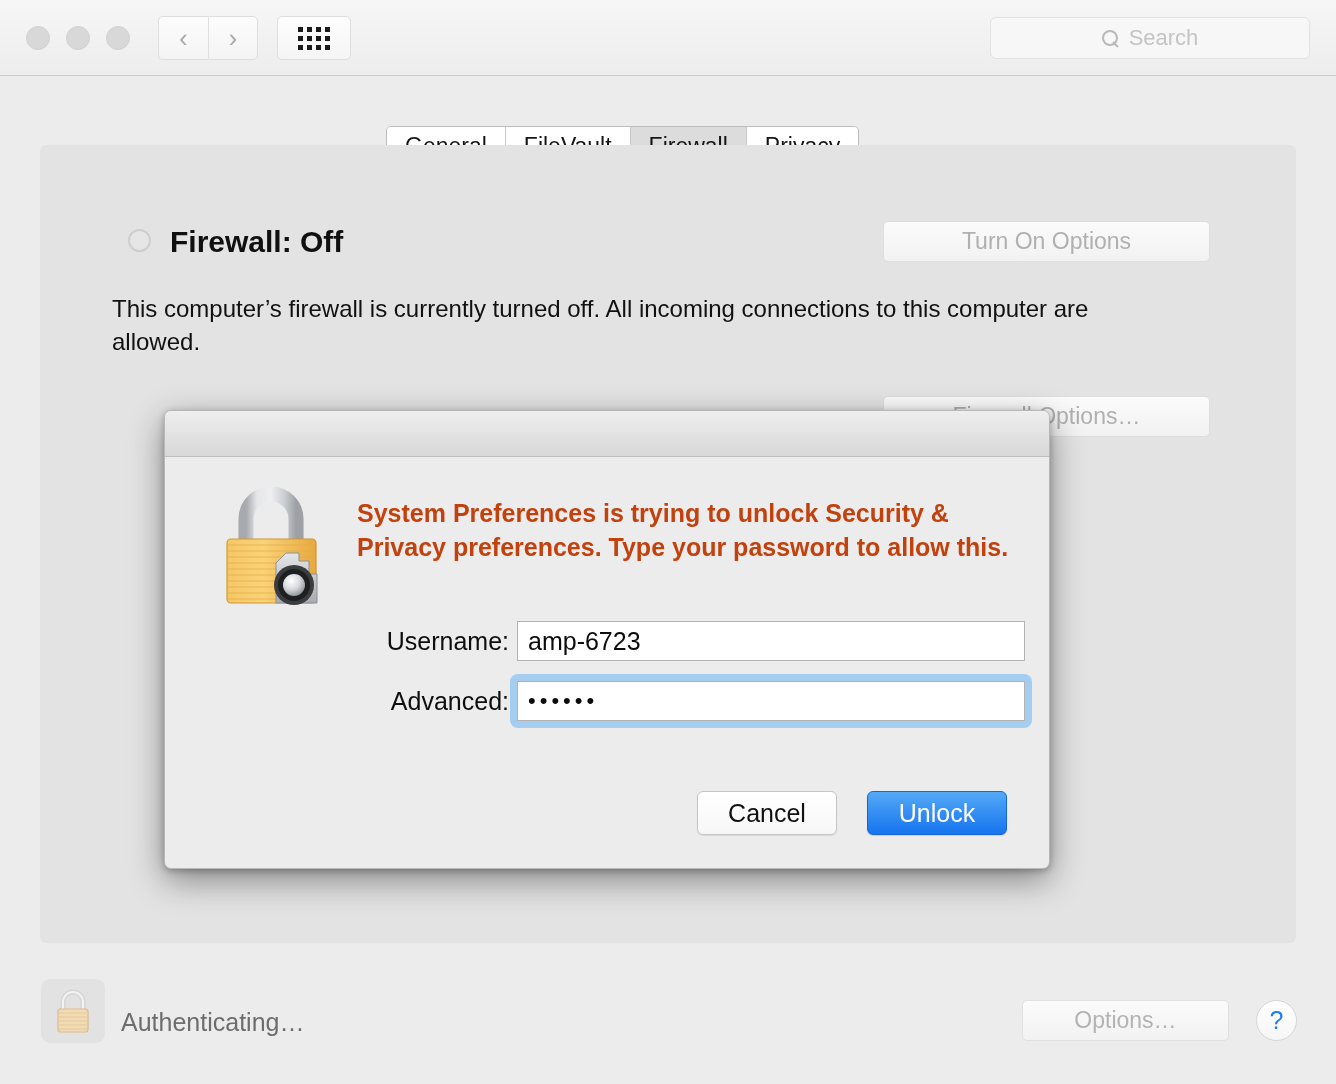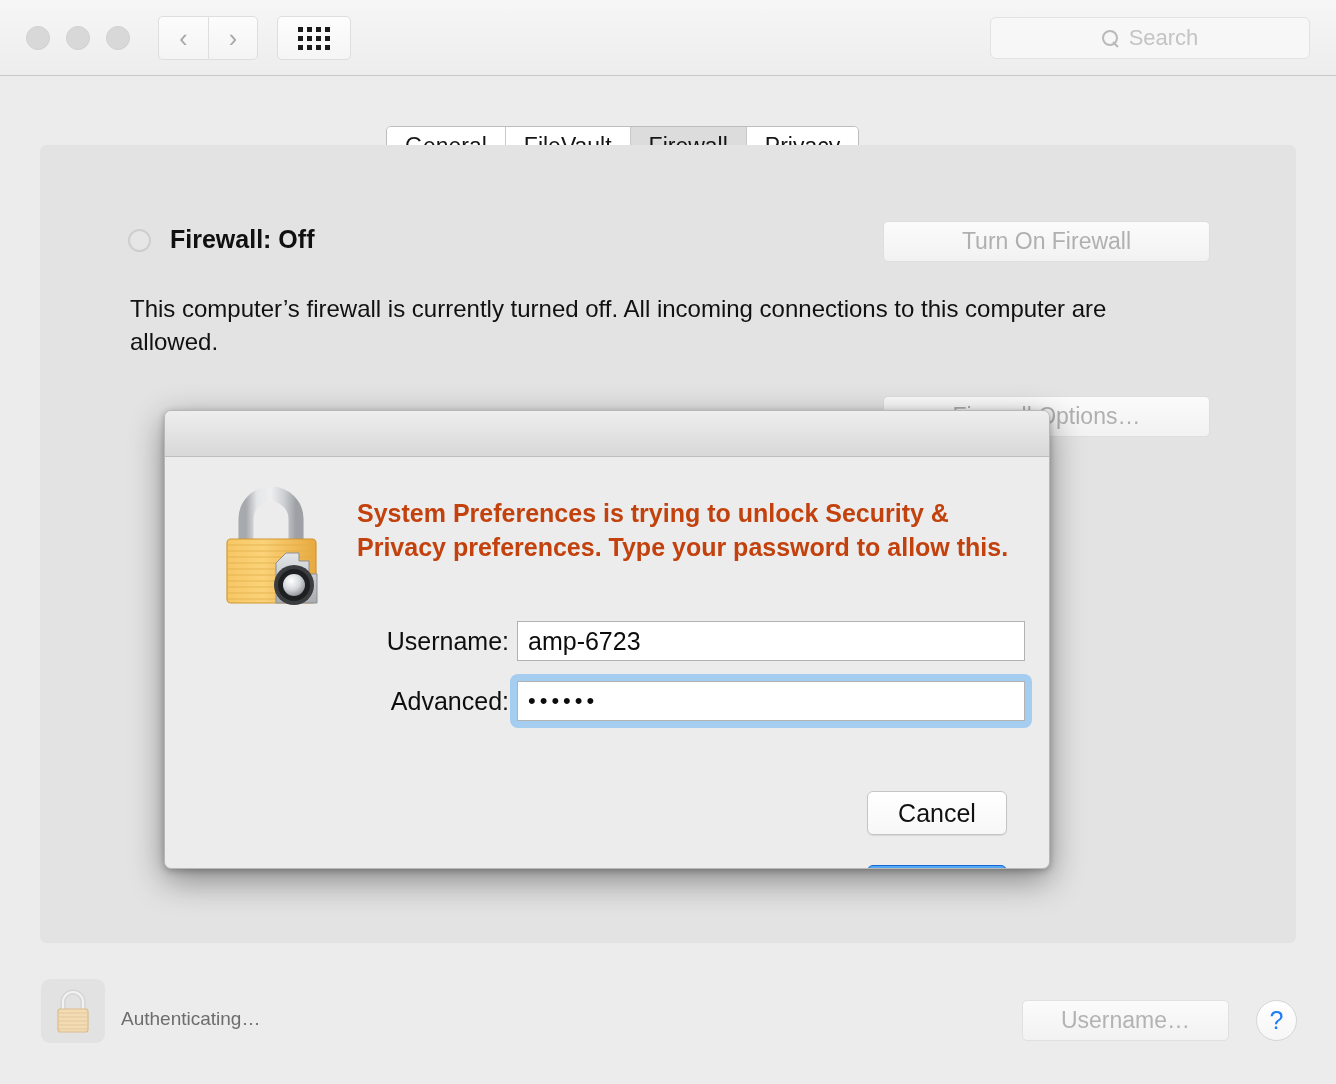--- a/index.html
+++ b/index.html
@@ -104,34 +104,34 @@
   }
 
   #status-indicator {
     position: absolute; left: 128px; top: 229px;
     width: 23px; height: 23px;
     border: 2px solid #cecece; border-radius: 50%;
     background: #e6e6e6;
   }
   #firewall-status-label {
     position: absolute; left: 170px; top: 225px;
-    font-size: 25px; font-weight: bold; color: #101010;
+    font-size: 30px; font-weight: bold; color: #101010;
   }
 
   #turn-on-firewall-button {
     position: absolute; left: 883px; top: 221px;
     width: 327px; height: 41px;
     background: linear-gradient(to bottom, #fbfbfb, #f2f2f2);
     border: 1px solid #dedede; border-radius: 5px;
     display: flex; align-items: center; justify-content: center;
     font-size: 23px; color: #b0b0b0;
   }
 
   #firewall-description {
-    position: absolute; left: 130px; top: 292px;
+    position: absolute; left: 112px; top: 292px;
     width: 990px;
     font-size: 24px; line-height: 1.39; color: #111111;
   }
 
   #firewall-options-button {
     position: absolute; left: 883px; top: 396px;
     width: 327px; height: 41px;
     background: linear-gradient(to bottom, #fbfbfb, #f2f2f2);
     border: 1px solid #dedede; border-radius: 5px;
     display: flex; align-items: center; justify-content: center;
@@ -140,21 +140,21 @@
 
   
   #lock-toggle-button {
     position: absolute; left: 41px; top: 979px;
     width: 64px; height: 64px;
     background: #e2e2e2; border-radius: 9px;
     display: flex; align-items: center; justify-content: center;
   }
   #auth-status-text {
     position: absolute; left: 121px; top: 1008px;
-    font-size: 19px; color: #6d6d6d;
+    font-size: 25px; color: #6d6d6d;
   }
   #advanced-button {
     position: absolute; left: 1022px; top: 1000px;
     width: 207px; height: 41px;
     background: linear-gradient(to bottom, #fbfbfb, #f2f2f2);
     border: 1px solid #e0e0e0; border-radius: 5px;
     display: flex; align-items: center; justify-content: center;
     font-size: 23px; color: #b3b3b3;
   }
   #help-button {
@@ -207,21 +207,21 @@
   }
   .focus-ring {
     padding: 7px; margin: -7px;
     border-radius: 8px;
     background: #a5cdf0;
   }
   #password-value { letter-spacing: 4px; font-size: 22px; }
 
   #dialog-buttons {
     position: absolute; right: 42px; top: 380px;
-    display: flex; align-items: center; gap: 30px; flex-direction: column;
+    display: flex; align-items: center; gap: 30px;
   }
   #cancel-button {
     width: 140px; height: 44px;
     background: linear-gradient(to bottom, #ffffff, #f7f7f7);
     border: 1px solid #c5c5c5; border-radius: 6px;
     display: flex; align-items: center; justify-content: center;
     font-size: 25px; color: #111111;
     box-shadow: 0 1px 1px rgba(0,0,0,0.09);
   }
   #unlock-button {
@@ -282,21 +282,21 @@
   <div class="tab">FileVault</div>
   <div class="tab selected">Firewall</div>
   <div class="tab">Privacy</div>
 </div>
 
 <div id="content-panel"></div>
 
 <div id="status-indicator"></div>
 <div id="firewall-status-label">Firewall: Off</div>
 
-<div id="turn-on-firewall-button">Turn On Firewall</div>
+<div id="turn-on-firewall-button">Turn On Options</div>
 
 <div id="firewall-description">This computer’s firewall is currently turned off. All incoming connections to this computer are allowed.</div>
 
 <div id="firewall-options-button">Firewall Options…</div>
 
 <div id="lock-toggle-button">
   <svg width="42" height="48" viewBox="0 0 42 48">
     <path d="M11 22 V15 a10 10 0 0 1 20 0 V22" fill="none" stroke="#d4d4d4" stroke-width="5"></path>
     <path d="M11 22 V15 a10 10 0 0 1 20 0 V22" fill="none" stroke="#f2f2f2" stroke-width="2.2"></path>
     <rect x="6" y="22" width="30" height="23" rx="2.5" fill="#f3dcb4" stroke="#d9bb8a" stroke-width="1.2"></rect>
@@ -304,21 +304,21 @@
       <line x1="7" y1="26" x2="35" y2="26"></line>
       <line x1="7" y1="30" x2="35" y2="30"></line>
       <line x1="7" y1="34" x2="35" y2="34"></line>
       <line x1="7" y1="38" x2="35" y2="38"></line>
       <line x1="7" y1="42" x2="35" y2="42"></line>
     </g>
   </svg>
 </div>
 <div id="auth-status-text">Authenticating…</div>
 
-<div id="advanced-button">Username…</div>
+<div id="advanced-button">Options…</div>
 <div id="help-button">?</div>
 
 <div id="auth-dialog">
 
   <div id="dialog-titlebar"></div>
 
   <svg id="dialog-lock-icon" viewBox="0 0 105 125">
     <defs>
       <linearGradient id="shackleGrad" x1="0" y1="0" x2="1" y2="0">
         <stop offset="0%" stop-color="#a9acb0"></stop>

